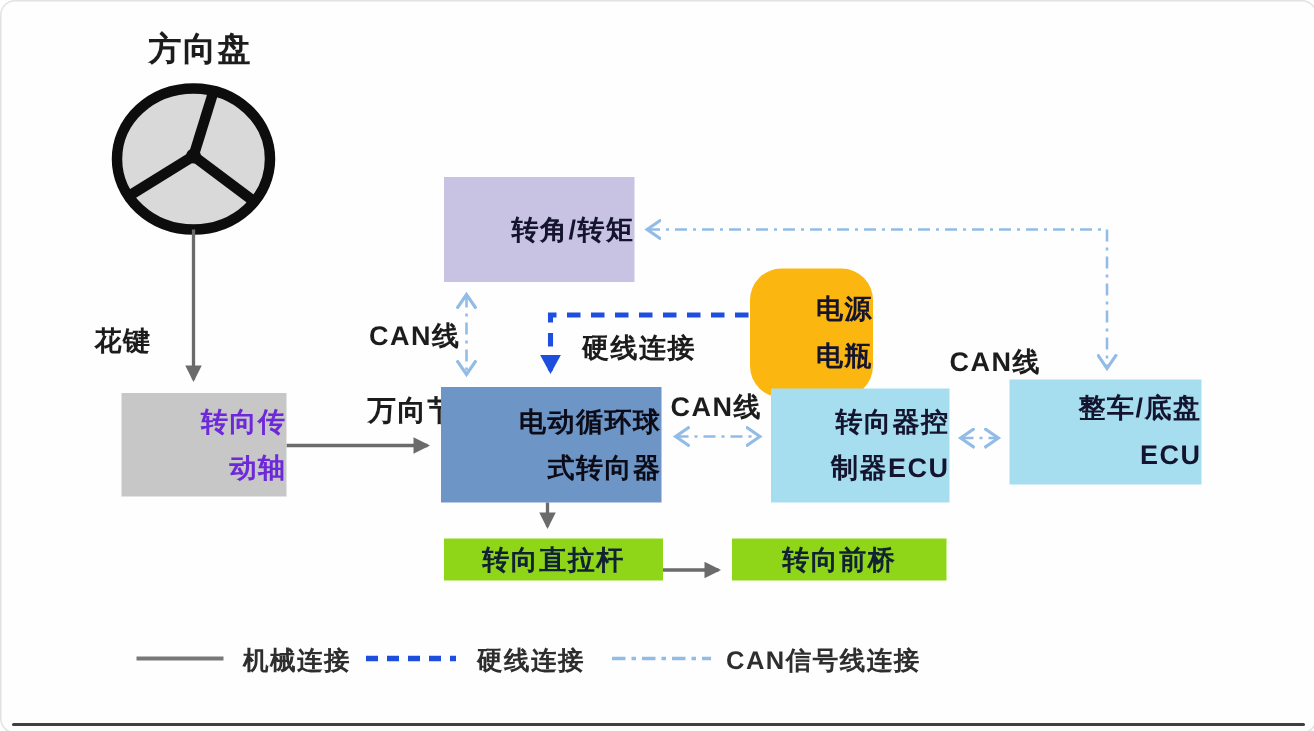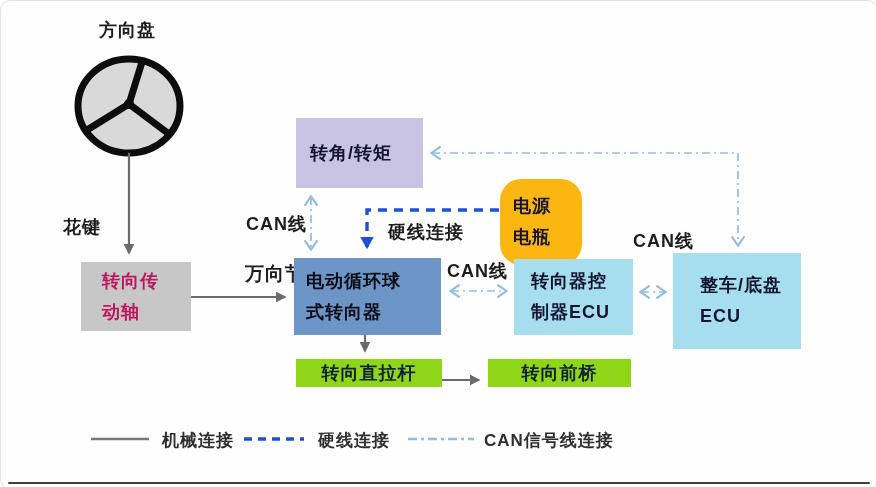--- a/index.html
+++ b/index.html
@@ -11,27 +11,27 @@
   .layer{position:absolute;left:0;top:0;}
   .lbl{
     position:absolute;color:#1c1c1c;font-size:18px;font-weight:600;
     white-space:nowrap;letter-spacing:1px;
   }
   .node{
     position:absolute;box-sizing:border-box;color:#14142e;
     font-size:18px;font-weight:600;letter-spacing:1px;
     display:flex;flex-direction:column;justify-content:center;
   }
-  .node span{display:block;line-height:31px;}
+  .node span{display:block;line-height:31px;text-align:right;}
   .node-sensor{left:295px;top:117px;width:127px;height:70px;background:#c8c2e3;padding-left:14px;}
   .node-battery{left:499px;top:178px;width:82px;height:86px;background:#fcb610;padding-left:13px;border-radius:21px;}
-  .node-shaft{left:80px;top:261px;width:110px;height:69px;background:#c7c7c7;padding-left:21px;color:#be185d;}
+  .node-shaft{left:80px;top:261px;width:110px;height:69px;background:#c7c7c7;padding-left:21px;color:#6d28d9;}
   .node-gear{left:293px;top:257px;width:147px;height:77px;background:#6d95c6;padding-left:12px;color:#0c0c18;}
   .node-ctrl{left:513px;top:258px;width:119px;height:76px;background:#a6def0;padding-left:17px;}
-  .node-veh{left:672px;top:252px;width:128px;height:96px;background:#a6def0;padding-left:27px;}
+  .node-veh{left:672px;top:252px;width:128px;height:70px;background:#a6def0;padding-left:27px;}
   .node-green{background:#8fd619;justify-content:center;align-items:center;height:28px;top:358px;color:#123;}
   .node-drag{left:295px;width:146px;}
   .node-axle{left:487px;width:143px;}
   .legend-lbl{position:absolute;top:428px;font-size:17px;font-weight:600;color:#2e2e2e;letter-spacing:1px;white-space:nowrap;}
   .bottom-rule{position:absolute;left:7px;right:7px;bottom:4px;height:2px;background:#3f3f3f;border-radius:2px;}
 </style>
 </head>
 <body>
 
 <div class="stage">
@@ -67,21 +67,21 @@
     <line x1="310" y1="196" x2="310" y2="248" stroke="#92bbe5" stroke-width="1.7" stroke-dasharray="8 4 2 4" marker-start="url(#mCan)" marker-end="url(#mCan)"></line>
     <line x1="450" y1="290" x2="505" y2="290" stroke="#92bbe5" stroke-width="1.7" stroke-dasharray="8 4 2 4" marker-start="url(#mCan)" marker-end="url(#mCan)"></line>
     <line x1="640" y1="291" x2="664" y2="291" stroke="#92bbe5" stroke-width="1.7" stroke-dasharray="8 4 2 4" marker-start="url(#mCan)" marker-end="url(#mCan)"></line>
     <path d="M431,152 H737 V244" fill="none" stroke="#92bbe5" stroke-width="1.7" stroke-dasharray="8 4 2 4" marker-start="url(#mCan)" marker-end="url(#mCan)"></path>
 
     <line x1="90" y1="438" x2="148" y2="438" stroke="#787878" stroke-width="2.6"></line>
     <line x1="243" y1="438" x2="303" y2="438" stroke="#1d4ede" stroke-width="3.6" stroke-dasharray="8 6"></line>
     <line x1="407" y1="438" x2="473" y2="438" stroke="#92bbe5" stroke-width="2.4" stroke-dasharray="9 4 3 4"></line>
   </svg>
 
-  <div class="lbl" style="left:98px;top:17px;font-size:18px;">方向盘</div>
+  <div class="lbl" style="left:98px;top:17px;font-size:22px;">方向盘</div>
   <div class="lbl" style="left:62px;top:214px;">花键</div>
   <div class="lbl" style="left:208px;top:260px;font-size:19px;margin-left:36px;">万向节</div>
   <div class="lbl" style="left:245px;top:211px;font-weight:700;">CAN线</div>
   <div class="lbl" style="left:387px;top:219px;">硬线连接</div>
   <div class="lbl" style="left:446px;top:258px;font-weight:700;">CAN线</div>
   <div class="lbl" style="left:632px;top:228px;font-weight:700;">CAN线</div>
 
   <div class="node node-sensor">
     <span>转角/转矩</span>
   </div>

